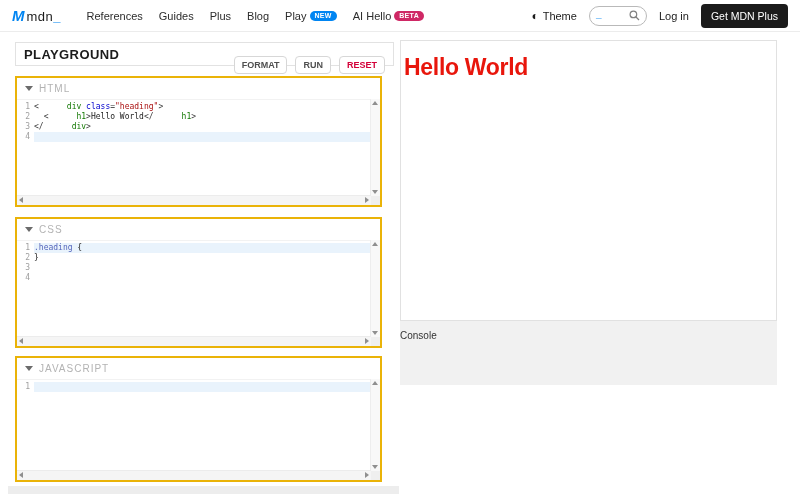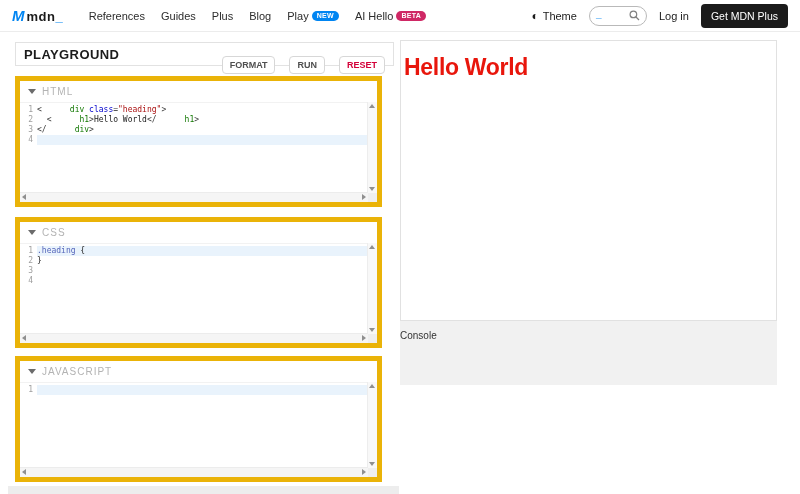--- a/index.html
+++ b/index.html
@@ -4,21 +4,21 @@
 <style>
   html,body{margin:0;padding:0;background:#fff;}
   .page{position:relative;width:800px;height:494px;background:#fff;overflow:hidden;
         font-family:"Liberation Sans",sans-serif;color:#1b1b1b;}
 
   
   .topnav{position:absolute;left:0;top:0;width:800px;height:32px;display:flex;
           align-items:center;padding:0 12px;box-sizing:border-box;border-bottom:1px solid #ececec;background:#fff;}
   .logo{display:flex;align-items:baseline;margin-right:26px;cursor:pointer;}
   .logo-m{color:#0085f2;font-weight:800;font-style:italic;font-size:15px;margin-right:2px;}
-  .logo-word{font-size:13px;font-weight:700;letter-spacing:.5px;color:#1b1b1b;}
+  .logo-word{font-size:13px;font-weight:400;letter-spacing:.5px;color:#1b1b1b;}
   .logo-cursor{color:#0085f2;font-weight:800;font-size:13px;}
   .mainnav{display:flex;align-items:center;gap:16px;justify-content:flex-end;}
   .nav-link{display:flex;align-items:center;font-size:11px;color:#2c2c2c;text-decoration:none;cursor:pointer;}
   .badge{display:inline-block;margin-left:3px;padding:1.5px 5px;border-radius:8px;
          font-size:7px;font-weight:700;color:#fff;letter-spacing:.3px;}
   .badge-new{background:#0085f2;}
   .badge-beta{background:#cf2865;}
   .nav-right{margin-left:auto;display:flex;align-items:center;gap:12px;}
   .theme-toggle{display:flex;align-items:center;gap:4px;font-size:11px;cursor:pointer;}
   .theme-glyph{font-size:12px;line-height:1;}
@@ -26,27 +26,27 @@
                border:1px solid #b9b9b9;border-radius:10px;padding:0 6px;background:#fff;cursor:text;}
   .search-caret{color:#0085f2;font-weight:800;font-size:10px;line-height:1;margin-top:-4px;}
   .login{font-size:11px;color:#1b1b1b;cursor:pointer;}
   .cta-btn{background:#1b1b1b;color:#fff;border:none;border-radius:4px;font-size:10.5px;
            padding:6px 10px;font-family:inherit;cursor:pointer;}
 
   
   .pg-toolbar{position:absolute;left:15px;top:42px;width:379px;height:24px;box-sizing:border-box;
               border:1px solid #e2e2e2;background:#fff;display:flex;align-items:center;padding:0 8px;}
   .pg-title{font-size:13px;font-weight:700;letter-spacing:.4px;color:#1b1b1b;}
-  .pg-actions{margin-left:auto;display:flex;gap:14px;margin-top:22px;}
+  .pg-actions{margin-left:auto;display:flex;gap:8px;margin-top:22px;}
   .pg-btn{background:#fff;border:1px solid #d7d7d7;border-radius:4px;font-size:9px;font-weight:600;
           color:#4f4f4f;padding:3px 7px;font-family:inherit;cursor:pointer;}
   .pg-btn.accent{color:#d30038;}
 
   
-  .ed{position:absolute;left:15px;width:367px;box-sizing:border-box;border:5px solid #eab308;background:#fff;}
+  .ed{position:absolute;left:15px;width:367px;box-sizing:border-box;border:2px solid #eab308;background:#fff;}
   #ed-html{top:76px;height:131px;}
   #ed-css{top:217px;height:131px;}
   #ed-js{top:356px;height:126px;}
   .ed-header{height:21px;display:flex;align-items:center;gap:6px;padding:0 8px;border-bottom:1px solid #f2f2f2;cursor:pointer;}
   .ed-caret{width:0;height:0;border-left:4px solid transparent;border-right:4px solid transparent;
             border-top:5px solid #6b6b6b;}
   .ed-label{font-size:10px;color:#b3b3b3;letter-spacing:1px;}
   .ed-body{position:absolute;left:0;right:0;top:21px;bottom:0;}
   .gutter{position:absolute;left:0;top:0;bottom:9px;width:17px;box-sizing:border-box;padding:3px 4px 0 0;
           text-align:right;font-family:"DejaVu Sans Mono",monospace;font-size:8px;color:#9e9e9e;}

